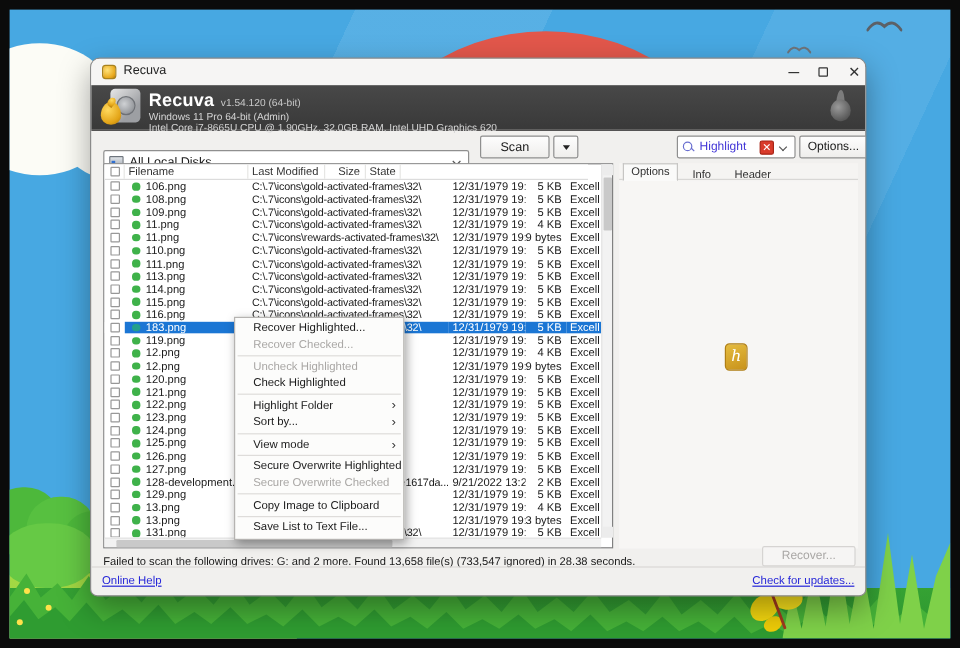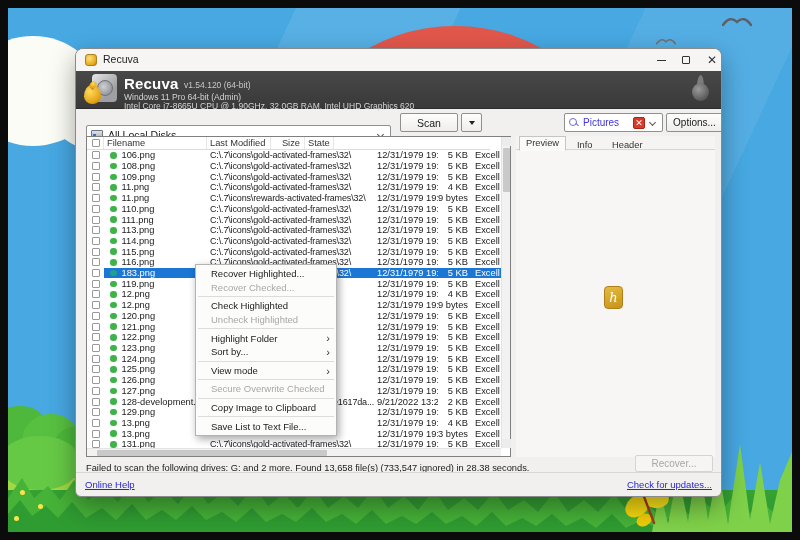--- a/index.html
+++ b/index.html
@@ -204,21 +204,21 @@
         <div class="drive-ico"></div>
         <span class="combo-label">All Local Disks</span>
         <span class="chev"></span>
       </div>
       <div class="btn btn-scan">Scan</div>
       <div class="btn btn-scan-arrow">
           <span class="tri-down"></span>
         </div>
       <div class="combo combo-search">
         <span class="mag"></span>
-        <span class="search-label">Pictures</span>
+        <span class="search-label">Highlight</span>
         <span class="red-x">✕</span>
         <span class="chev"></span>
       </div>
       <div class="btn btn-options">Options...</div>
     </div>
 
     <div class="list">
       <div class="lhead">
         <div class="hcell c-check">
             <span class="cbx"></span>
@@ -655,21 +655,21 @@
         <div class="vthumb"></div>
         <div class="varrow" style="bottom:0"></div>
       </div>
       <div class="hscroll">
         <div class="hthumb"></div>
       </div>
     </div>
 
     <div class="preview">
       <div class="ptabs">
-        <div class="ptab active" style="left:3px">Preview</div>
+        <div class="ptab active" style="left:3px">Options</div>
         <div class="ptab" style="left:55px">Info</div>
         <div class="ptab" style="left:90px">Header</div>
       </div>
       <div class="pbody">
         <div class="gold-thumb">h</div>
       </div>
     </div>
 
     <div class="status-msg">Failed to scan the following drives: G: and 2 more. Found 13,658 file(s) (733,547 ignored) in 28.38 seconds.</div>
     <div class="btn-recover">Recover...</div>
@@ -679,41 +679,44 @@
   </div>
 
   <div class="menu" id="context-menu">
       <div class="menu-item">
         <span>Recover Highlighted...</span>
       </div>
       <div class="menu-item disabled">
         <span>Recover Checked...</span>
       </div>
       <div class="menu-sep"></div>
+      <div class="menu-item disabled">
+        <span>Uncheck Highlighted</span>
+      </div>
       <div class="menu-item">
         <span>Check Highlighted</span>
-      </div>
-      <div class="menu-item disabled">
-        <span>Uncheck Highlighted</span>
       </div>
       <div class="menu-sep"></div>
       <div class="menu-item">
         <span>Highlight Folder</span>
         <span class="arrow">›</span>
       </div>
       <div class="menu-item">
         <span>Sort by...</span>
         <span class="arrow">›</span>
       </div>
       <div class="menu-sep"></div>
       <div class="menu-item">
         <span>View mode</span>
         <span class="arrow">›</span>
       </div>
       <div class="menu-sep"></div>
+      <div class="menu-item">
+        <span>Secure Overwrite Highlighted</span>
+      </div>
       <div class="menu-item disabled">
         <span>Secure Overwrite Checked</span>
       </div>
       <div class="menu-sep"></div>
       <div class="menu-item">
         <span>Copy Image to Clipboard</span>
       </div>
       <div class="menu-sep"></div>
       <div class="menu-item">
         <span>Save List to Text File...</span>

